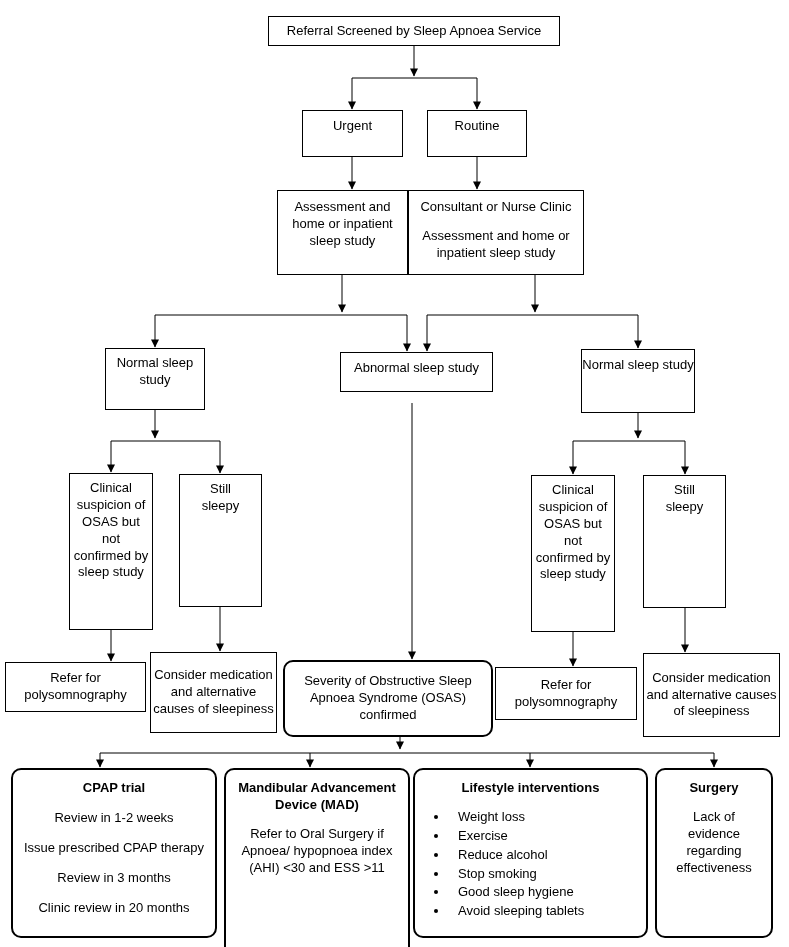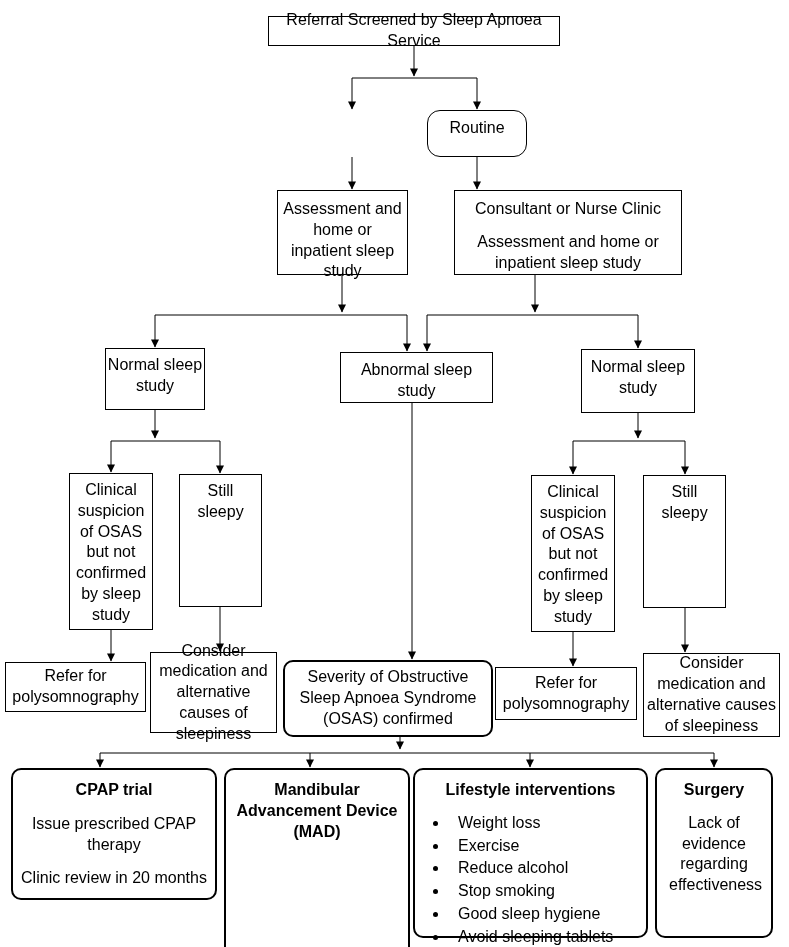--- a/index.html
+++ b/index.html
@@ -1,50 +1,50 @@
 <!DOCTYPE html>
 <html><head>
 <meta charset="utf-8">
 <style>
   html,body { margin:0; padding:0; background:#ffffff; }
   .canvas {
     position:relative; width:789px; height:947px; background:#ffffff;
-    font-family:"Liberation Sans", sans-serif; font-size:16px; line-height:1.3; color:#000;
+    font-family:"Liberation Sans", sans-serif; font-size:13px; line-height:1.3; color:#000;
     overflow:hidden;
   }
   svg.wires { position:absolute; left:0; top:0; width:789px; height:947px; }
   svg.wires line { stroke:#000; stroke-width:1; }
   .box {
     position:absolute; box-sizing:border-box; border:1px solid #000; background:#fff;
     text-align:center;
   }
   .thick { border-width:2px;border-radius:10px; }
   .padtop { padding-top:7px; }
   .center { display:flex; align-items:center; justify-content:center; }
   .b { font-weight:bold; }
   .gap { margin-top:12px; }
   
   .n-referral        { left:268px; top:16px;  width:292px; height:30px; }
   .n-urgent          { left:302px; top:110px; width:101px; height:47px; }
-  .n-routine         { left:427px; top:110px; width:100px; height:47px;border-radius:13px; }
+  .n-routine         { left:427px; top:110px; width:100px; height:47px; }
   .n-assess          { left:277px; top:190px; width:131px; height:85px; padding:8px 4px 0; }
-  .n-consultant      { left:454px; top:190px; width:228px; height:85px; padding:8px 6px 0; }
+  .n-consultant      { left:408px; top:190px; width:176px; height:85px; padding:8px 6px 0; }
   .n-normal-left     { left:105px; top:348px; width:100px; height:62px; padding-top:6px; }
-  .n-abnormal        { left:340px; top:352px; width:153px; height:51px; padding-top:7px; }
+  .n-abnormal        { left:340px; top:352px; width:153px; height:40px; padding-top:7px; }
   .n-normal-right    { left:581px; top:349px; width:114px; height:64px; padding-top:7px; }
   .n-clin-left       { left:69px;  top:473px; width:84px;  height:157px; padding:6px 3px 0; }
   .n-still-left      { left:179px; top:474px; width:83px;  height:133px; padding:6px 14px 0; }
   .n-clin-right      { left:531px; top:475px; width:84px;  height:157px; padding:6px 3px 0; }
   .n-still-right     { left:643px; top:475px; width:83px;  height:133px; padding:6px 14px 0; }
   .n-refer-left      { left:5px;   top:662px; width:141px; height:50px; }
   .n-consider-left   { left:150px; top:652px; width:127px; height:81px; }
   .n-severity        { left:283px; top:660px; width:210px; height:77px; }
   .n-refer-right     { left:495px; top:667px; width:142px; height:53px; }
   .n-consider-right  { left:643px; top:653px; width:137px; height:84px; }
-  .n-cpap            { left:11px;  top:768px; width:206px; height:132px; padding-top:10px; }
+  .n-cpap            { left:11px;  top:768px; width:206px; height:170px; padding-top:10px; }
   .n-mad             { left:224px; top:768px; width:186px; height:192px; padding:10px 6px 0; }
   .n-lifestyle       { left:413px; top:768px; width:235px; height:170px; padding-top:10px; }
   .n-surgery         { left:655px; top:768px; width:118px; height:170px; padding:10px 12px 0; }
   .n-cpap .line { margin-top:13px; }
   .n-lifestyle ul { margin:12px 0 0; padding:0 0 0 34px; text-align:left; }
   .n-lifestyle li { list-style:disc outside; padding-left:9px; margin:2px 0; }
 </style>
 </head>
 <body>
 
@@ -98,20 +98,23 @@
     <line x1="100" y1="753" x2="100" y2="767" marker-end="url(#arrow)"></line>
     <line x1="310" y1="753" x2="310" y2="767" marker-end="url(#arrow)"></line>
     <line x1="530" y1="753" x2="530" y2="767" marker-end="url(#arrow)"></line>
     <line x1="714" y1="753" x2="714" y2="767" marker-end="url(#arrow)"></line>
   </svg>
 
   <div class="box center n-referral">
     <span>Referral Screened by Sleep Apnoea Service</span>
   </div>
 
+  <div class="box padtop n-urgent">
+    <span>Urgent</span>
+  </div>
 
   <div class="box padtop n-routine">
     <span>Routine</span>
   </div>
 
   <div class="box n-assess">
     <div>Assessment and home or inpatient sleep study</div>
   </div>
 
   <div class="box n-consultant">
@@ -162,26 +165,29 @@
   <div class="box center n-refer-right">
     <div>Refer for polysomnography</div>
   </div>
 
   <div class="box center n-consider-right">
     <div>Consider medication and alternative causes of sleepiness</div>
   </div>
 
   <div class="box thick n-cpap">
     <div class="b">CPAP trial</div>
+    <div class="line">Review in 1-2 weeks</div>
     <div class="line">Issue prescribed CPAP therapy</div>
+    <div class="line">Review in 3 months</div>
     <div class="line">Clinic review in 20 months</div>
   </div>
 
   <div class="box thick n-mad">
     <div class="b">Mandibular Advancement Device (MAD)</div>
+    <div class="gap">Refer to Oral Surgery if Apnoea/ hypopnoea index (AHI) &lt;30 and ESS &gt;11</div>
   </div>
 
   <div class="box thick n-surgery">
     <div class="b">Surgery</div>
     <div class="gap">Lack of evidence regarding effectiveness</div>
   </div>
 
   <div class="box thick n-lifestyle">
     <div class="b">Lifestyle interventions</div>
     <ul>

